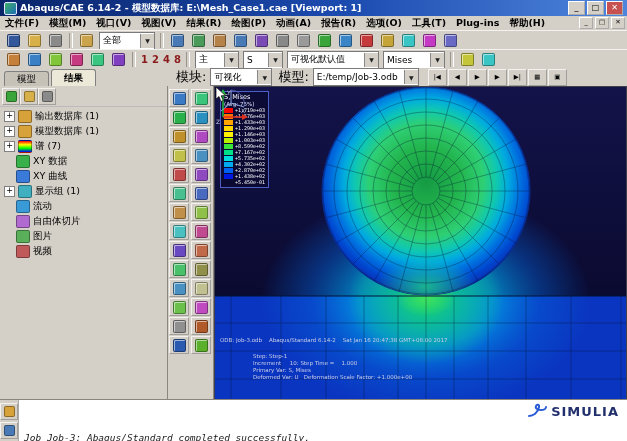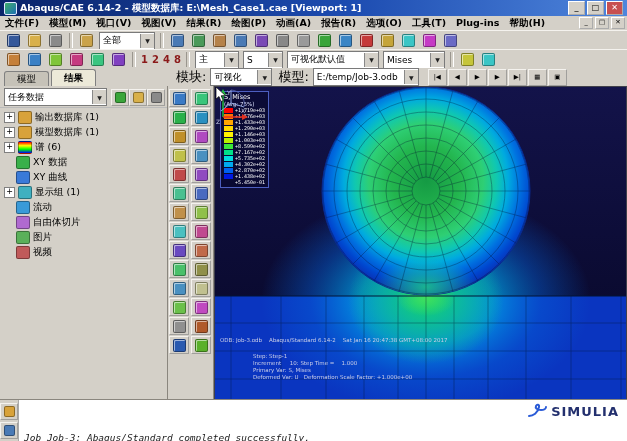--- a/index.html
+++ b/index.html
@@ -285,24 +285,20 @@
           <div class="vcrbtn">▶</div>
           <div class="vcrbtn">▶|</div>
           <div class="vcrbtn">▦</div>
           <div class="vcrbtn">▣</div>
         </div>
     </div>
   </div>
 
   <div class="left-panel">
     <div class="minibar">
-      <div class="combo">
-        <span class="cval" style="flex:1">任务数据</span>
-        <span class="carrow">▼</span>
-      </div>
       <div id="minibar-icons" class="tgroup">
           <div class="smallbtn">
             <div class="sicore" style="background: rgb(58, 165, 58);"></div>
           </div>
           <div class="smallbtn">
             <div class="sicore" style="background: rgb(216, 176, 74);"></div>
           </div>
           <div class="smallbtn">
             <div class="sicore" style="background: rgb(138, 138, 138);"></div>
           </div>
@@ -315,21 +311,21 @@
           <span class="tlabel">输出数据库 (1)</span>
         </div>
         <div class="tree-item">
           <div class="expander">+</div>
           <div class="ticon" style="background: rgb(216, 162, 58);"></div>
           <span class="tlabel">模型数据库 (1)</span>
         </div>
         <div class="tree-item">
           <div class="expander">+</div>
           <div class="ticon" style="background: linear-gradient(rgb(255, 0, 0), rgb(255, 255, 0), rgb(0, 255, 0), rgb(0, 0, 255));"></div>
-          <span class="tlabel">谱 (6)</span>
+          <span class="tlabel">谱 (7)</span>
         </div>
         <div class="tree-item">
           <div class="spacer9"></div>
           <div class="ticon" style="background: rgb(58, 176, 74);"></div>
           <span class="tlabel">XY 数据</span>
         </div>
         <div class="tree-item">
           <div class="spacer9"></div>
           <div class="ticon" style="background: rgb(58, 122, 216);"></div>
           <span class="tlabel">XY 曲线</span>

